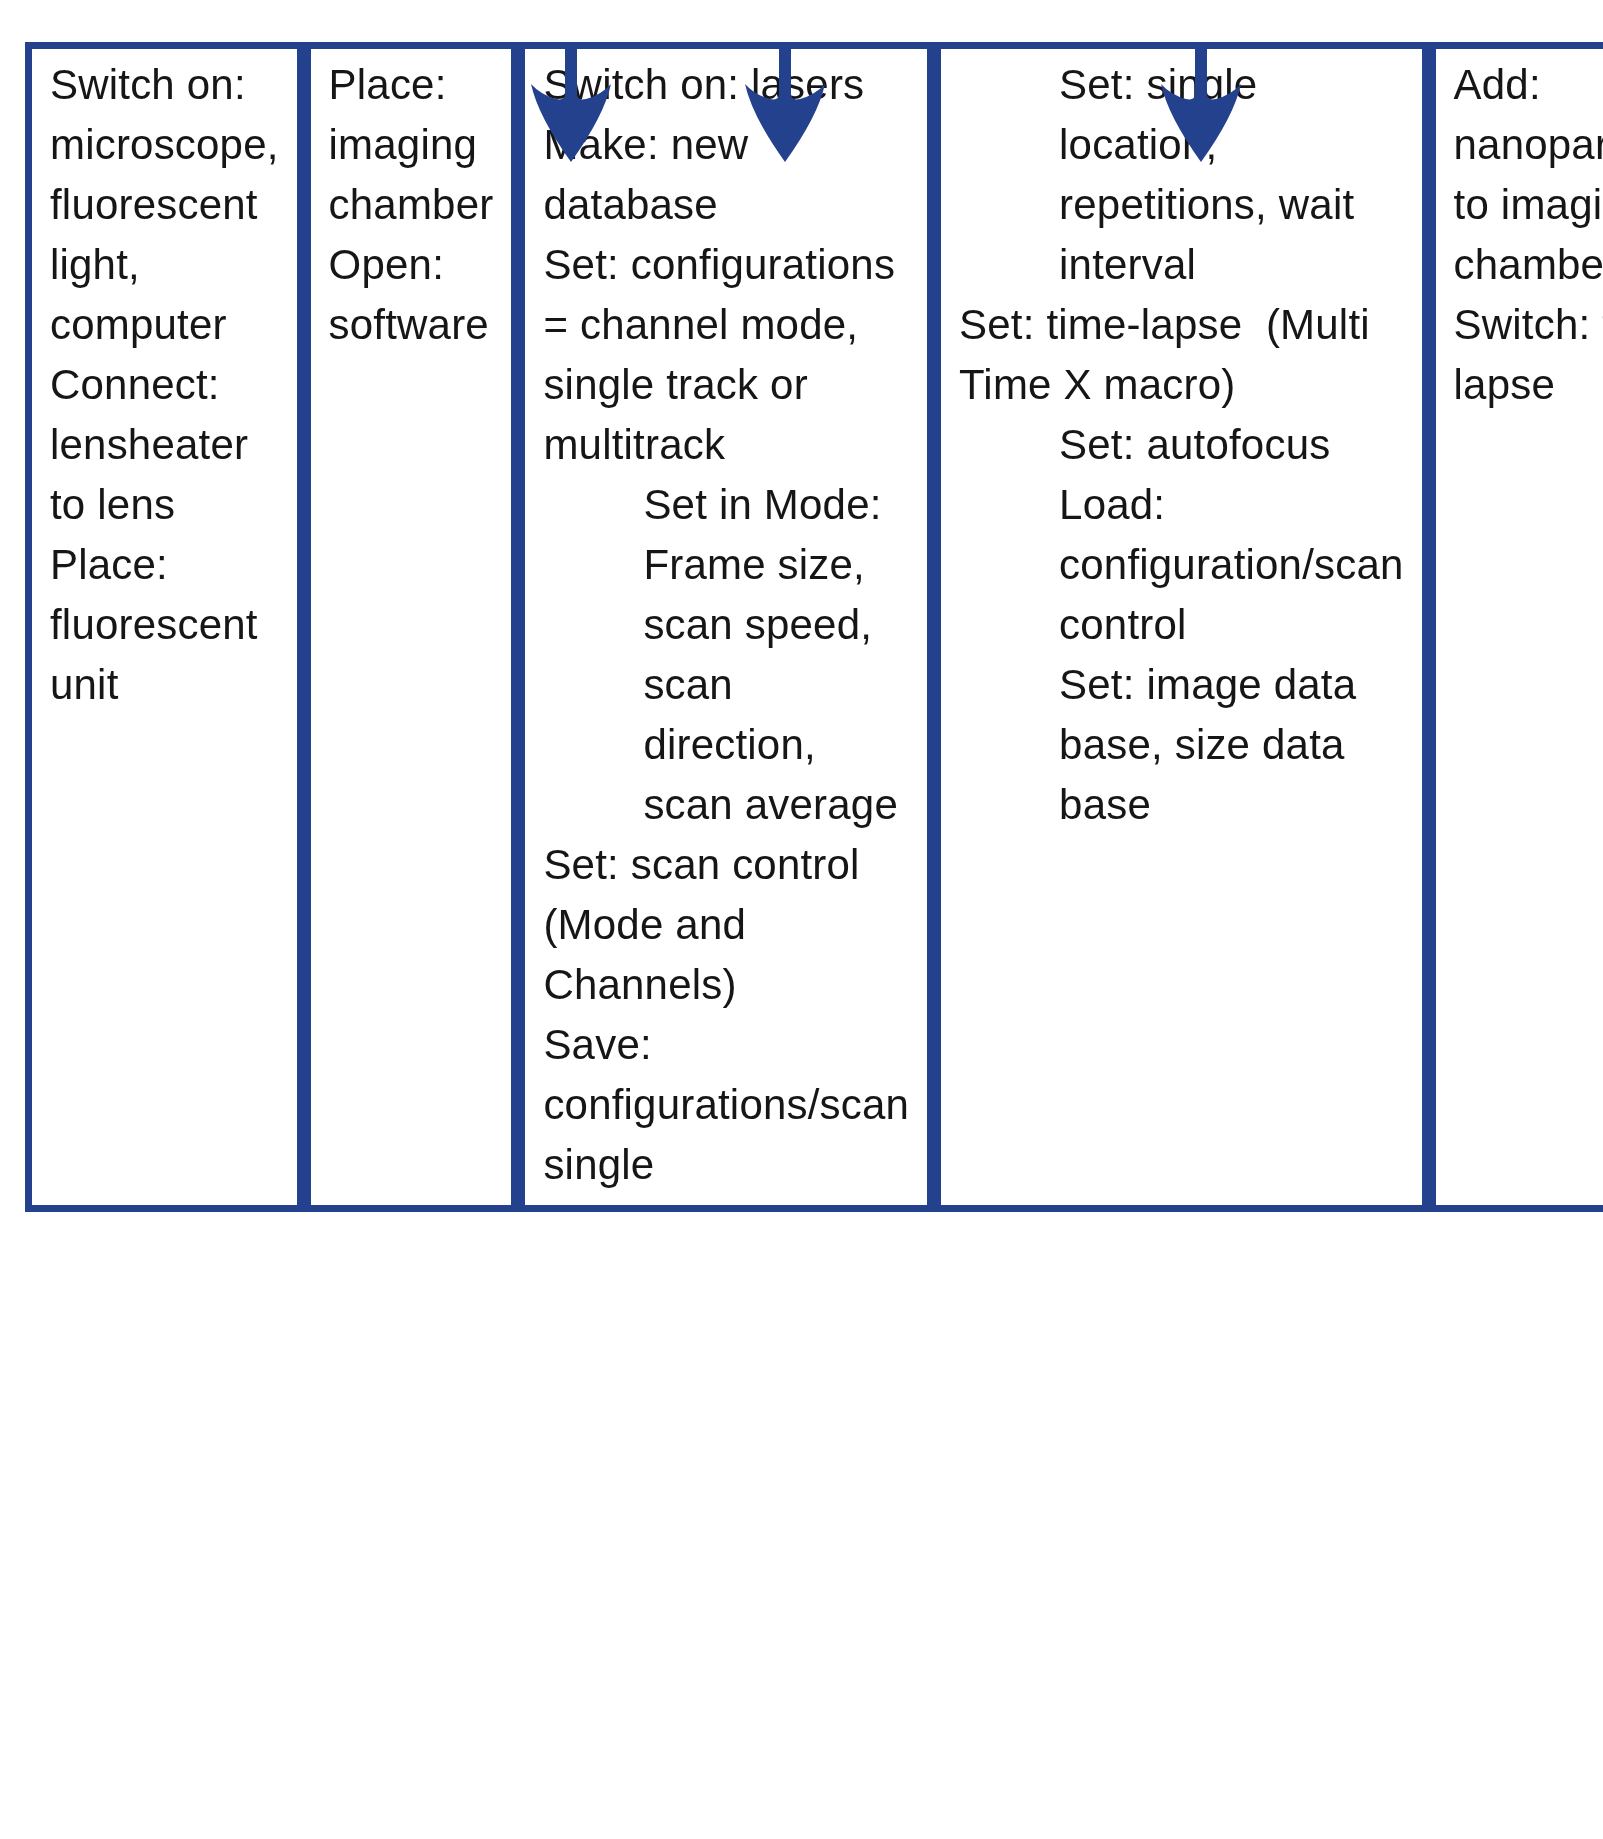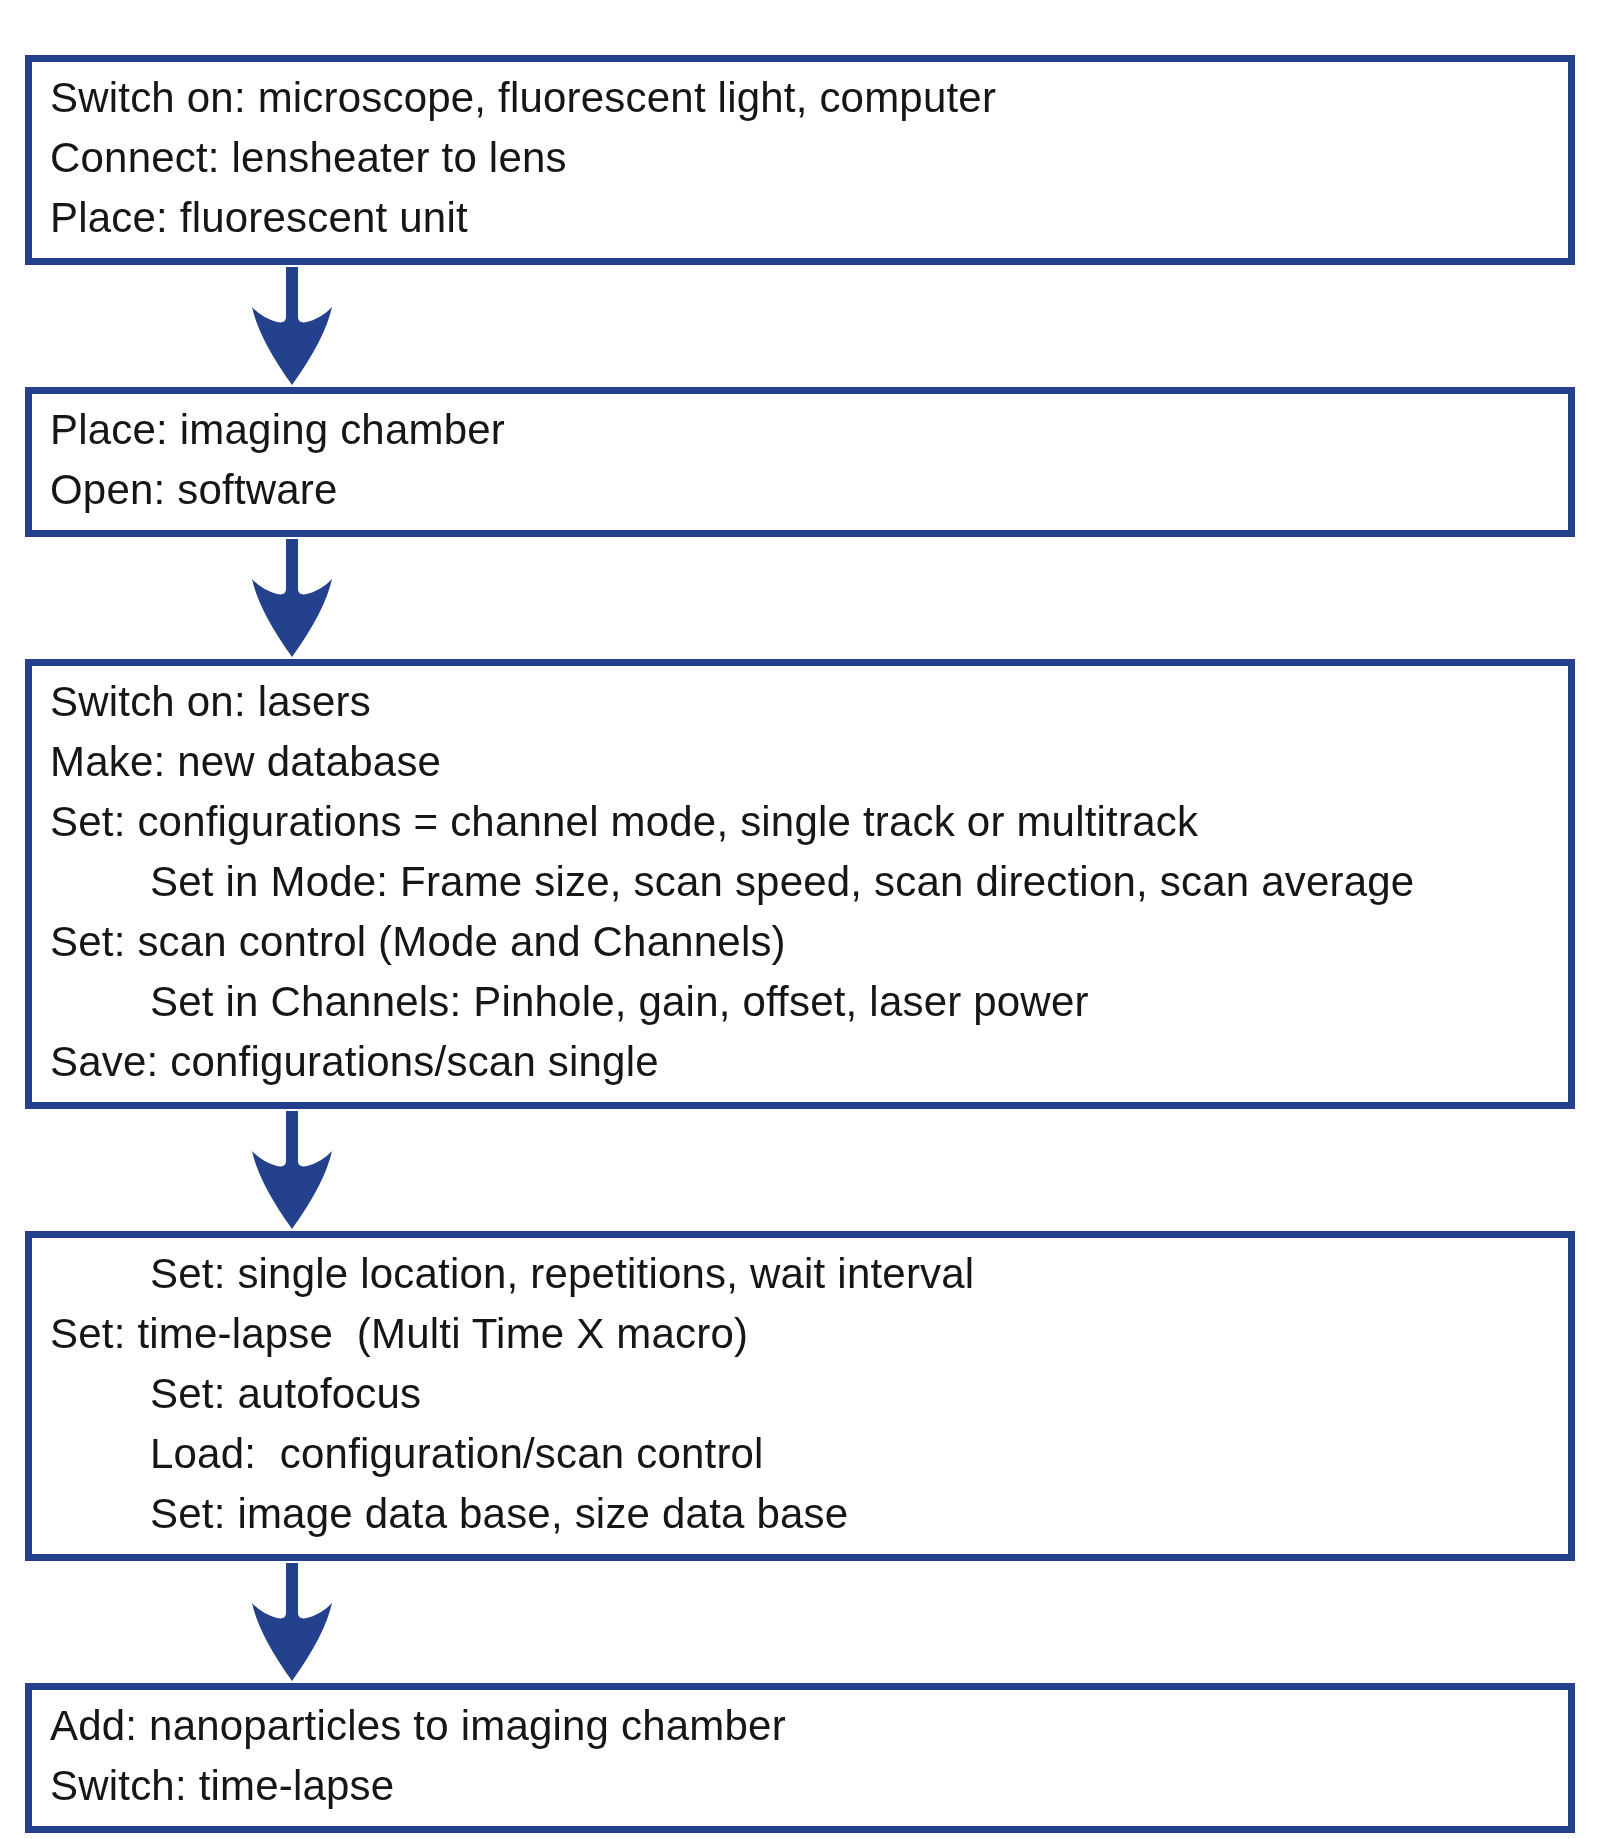--- a/index.html
+++ b/index.html
@@ -18,22 +18,20 @@
     font-family:"Liberation Sans", sans-serif;
     color:var(--text);
     overflow:hidden;
   }
   .flowchart{
     position:absolute;
     left:25px;
     top:42px;
     width:1550px;
     display:flex;
-    flex-direction:column;
-    margin-top:13px;
   }
   .flow-box{
     box-sizing:border-box;
     width:100%;
     border:7px solid var(--accent);
     background:var(--bg);
     padding:6px 18px 10px 18px;
   }
   .line{
     font-size:42px;
@@ -96,21 +94,20 @@
                Q34 57 34 50 Z"></path>
     </svg>
   </div>
 
   <div class="flow-box">
       <div class="line">Switch on: lasers</div>
       <div class="line">Make: new database</div>
       <div class="line">Set: configurations = channel mode, single track or multitrack</div>
       <div class="line indent">Set in Mode: Frame size, scan speed, scan direction, scan average</div>
       <div class="line">Set: scan control (Mode and Channels)</div>
-      <div class="line indent">Set in Channels: Pinhole, gain, offset, laser power</div>
       <div class="line">Save: configurations/scan single</div>
     </div>
 
   <div class="arrow-wrap">
     <svg width="80" height="118" viewBox="0 0 80 118" aria-hidden="true">
       <path d="M34 0 L46 0 L46 50
                Q46 57 55 55
                Q70 51 80 40
                Q73 72 40 118
                Q7 72 0 40

